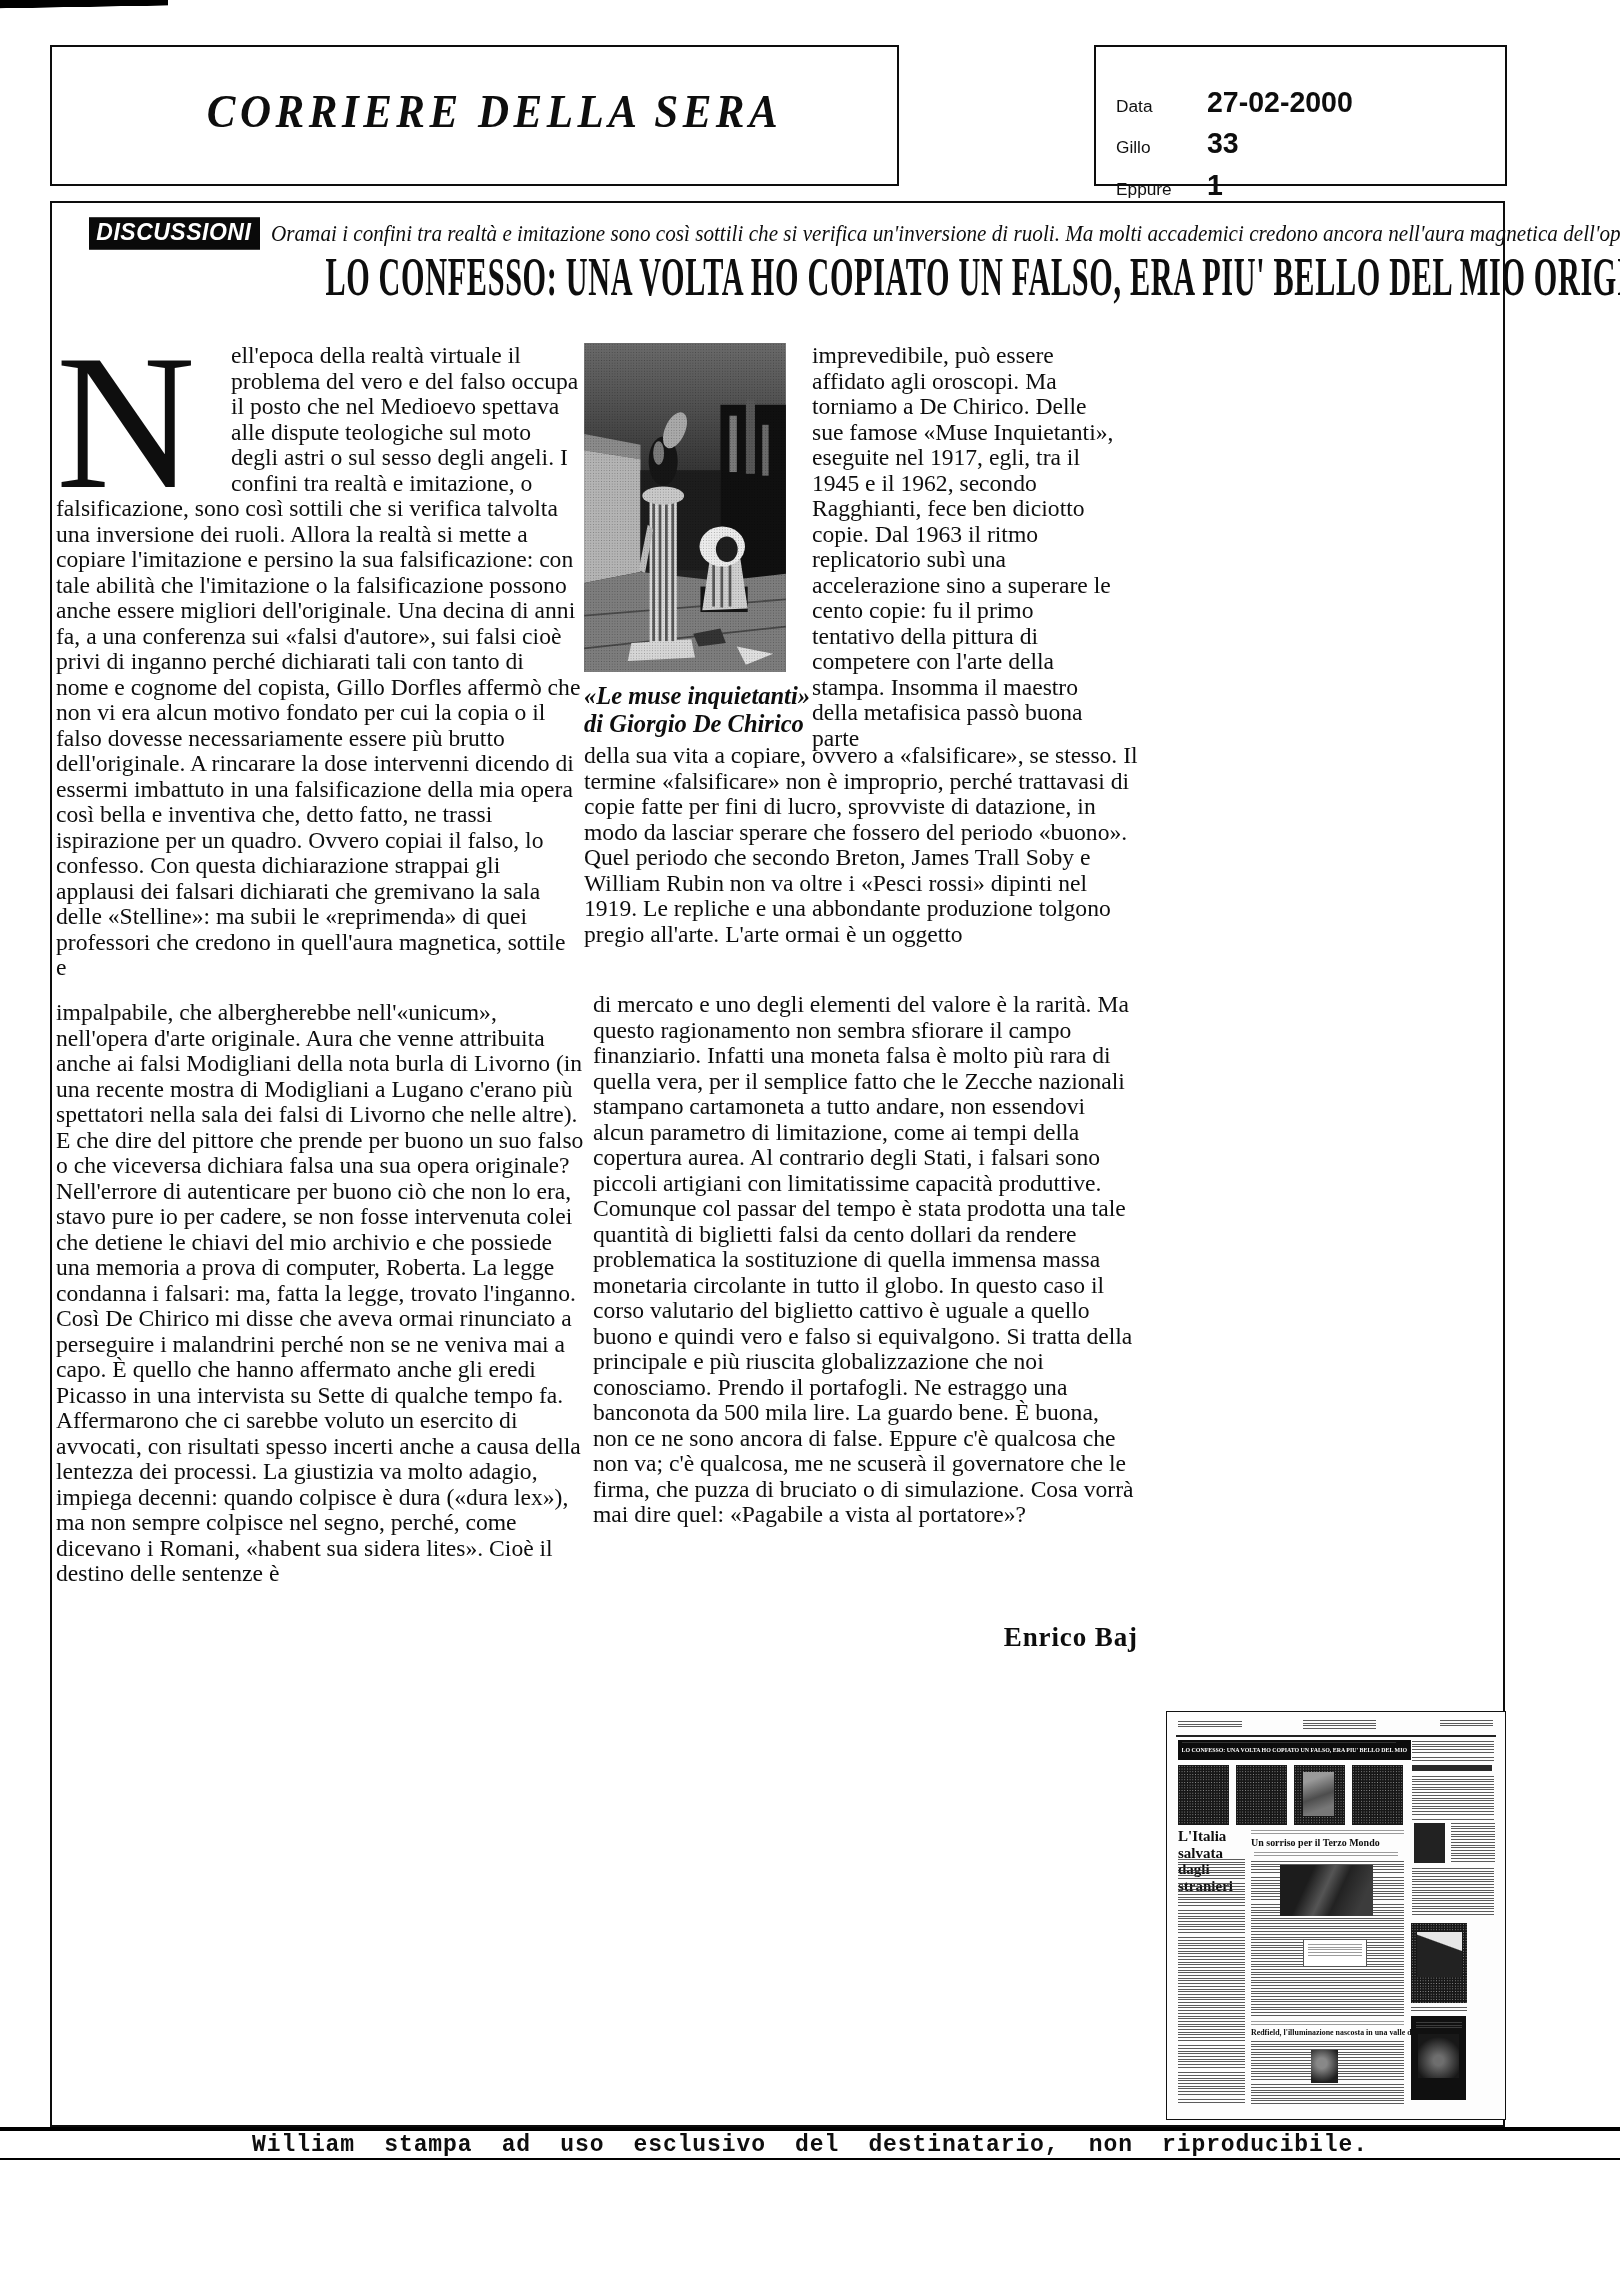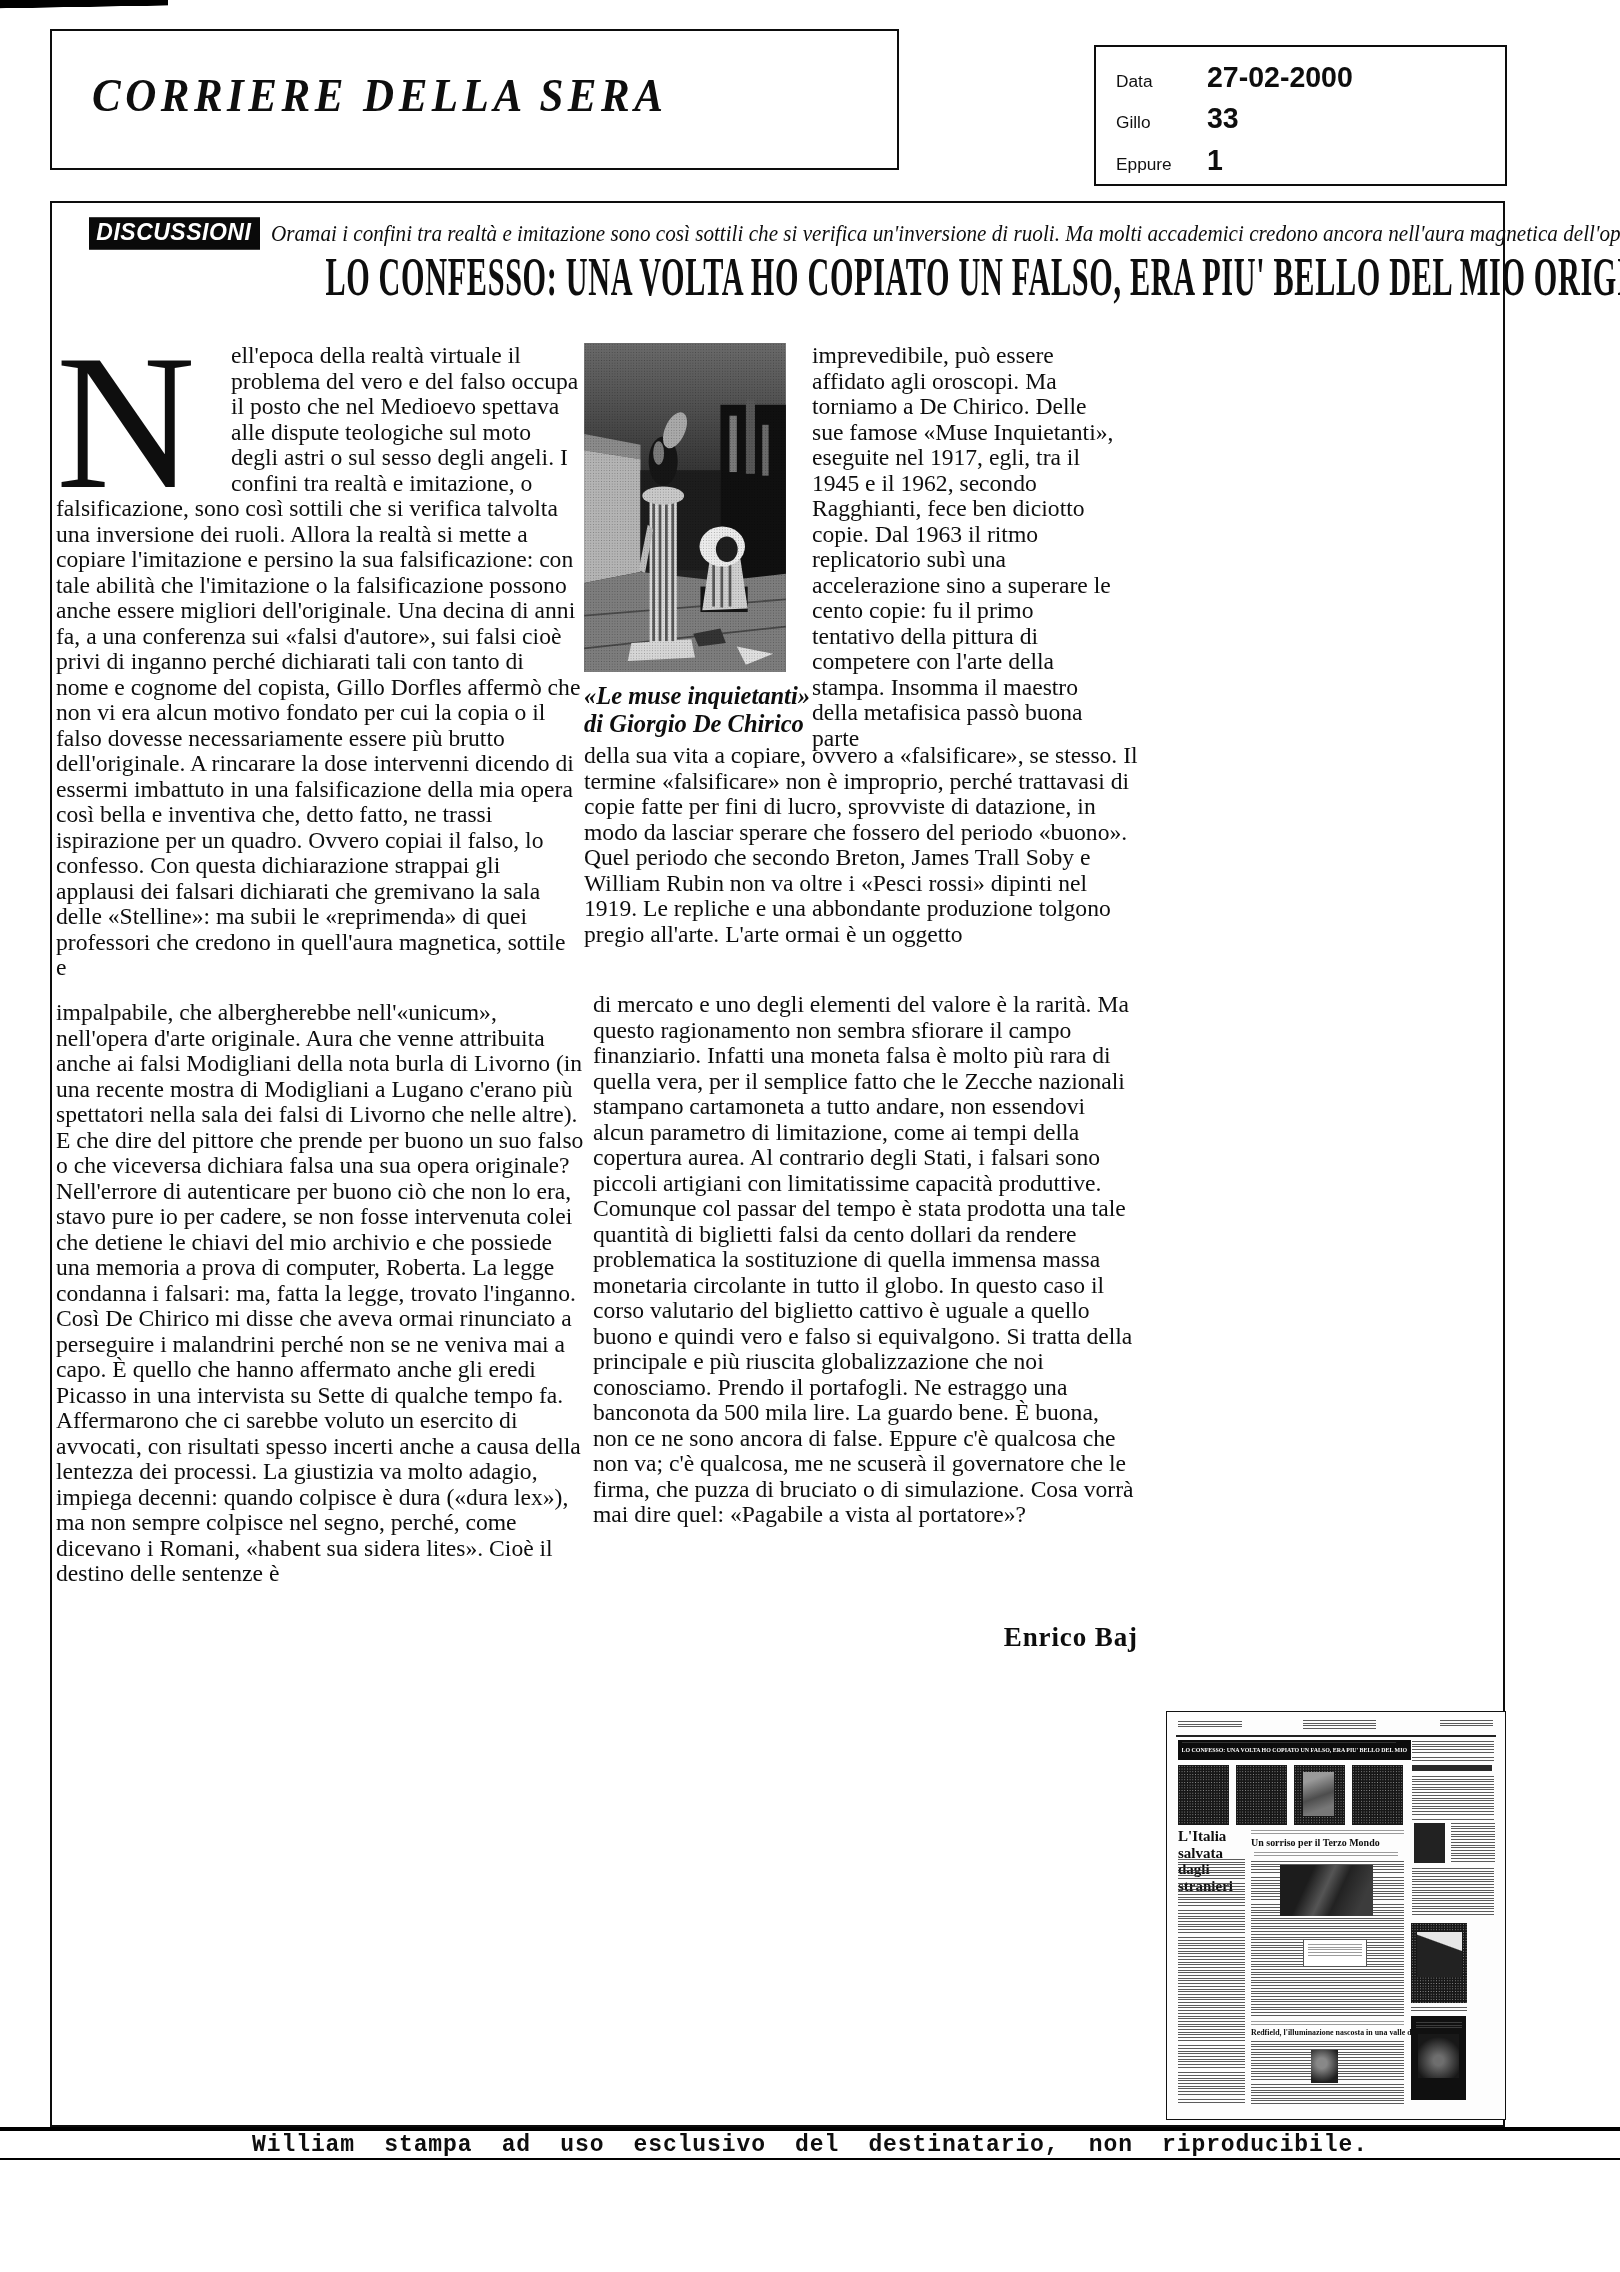--- a/index.html
+++ b/index.html
@@ -3,25 +3,25 @@
 <meta charset="utf-8">
 <style>
   html,body{margin:0;padding:0;background:#ffffff;}
   .page{position:relative;width:1620px;height:2273px;background:#fff;overflow:hidden;
         font-family:"Liberation Serif",serif;color:#0e0e0e;}
   
   .artifact-tl{position:absolute;left:0;top:0;width:168px;height:14.5px;
     background:linear-gradient(179deg,#000 45%,transparent 48%);}
   
   .hdr-box{position:absolute;border:2.7px solid #0d0d0d;background:#fff;box-sizing:border-box;}
-  .hdr-left{left:50px;top:29px;width:849px;height:141px;}
+  .hdr-left{left:50px;top:45px;width:849px;height:141px;text-align:center;}
   .hdr-right{left:1094px;top:45px;width:413px;height:141px;}
   .logo{margin:40px 0 0 40px;font-weight:bold;font-style:italic;font-size:43px;
         letter-spacing:4.5px;transform:scaleY(1.08);transform-origin:left center;white-space:nowrap;}
-  .meta-rows{padding:12.7px 0 0 20px;display:flex;flex-direction:column;gap:5.5px;}
+  .meta-rows{padding:12.7px 0 0 20px;display:flex;flex-direction:column;gap:5.5px;margin-top:25px;}
   .meta-row{display:flex;align-items:baseline;height:36px;}
   .meta-label{font-family:"Liberation Sans",sans-serif;font-size:17.3px;width:91px;color:#111;}
   .meta-value{font-family:"Liberation Sans",sans-serif;font-weight:bold;font-size:30px;
         transform:scaleX(.95);transform-origin:left center;}
   
   .main-box{position:absolute;left:50px;top:201px;width:1455px;height:1926px;
         border:2.7px solid #0d0d0d;box-sizing:border-box;background:#fff;}
   
   .kicker{position:absolute;left:89px;top:217px;width:1386px;height:33px;
         display:flex;align-items:center;gap:11px;white-space:nowrap;}

